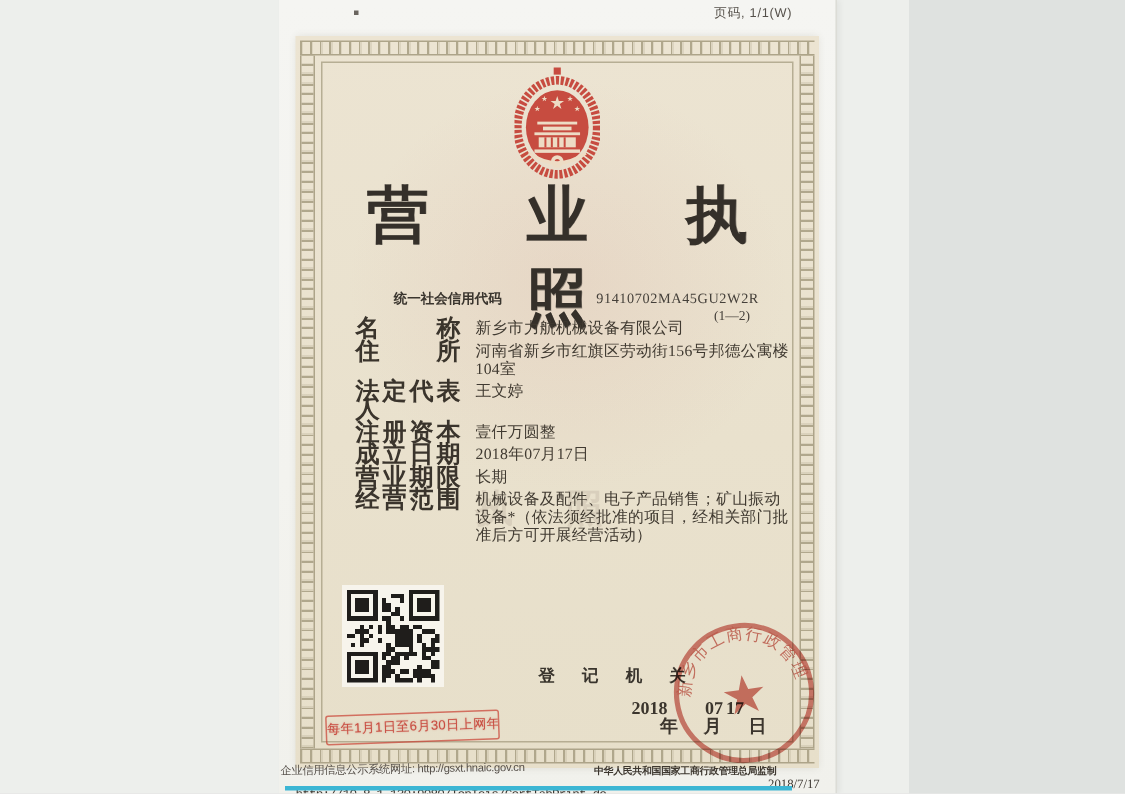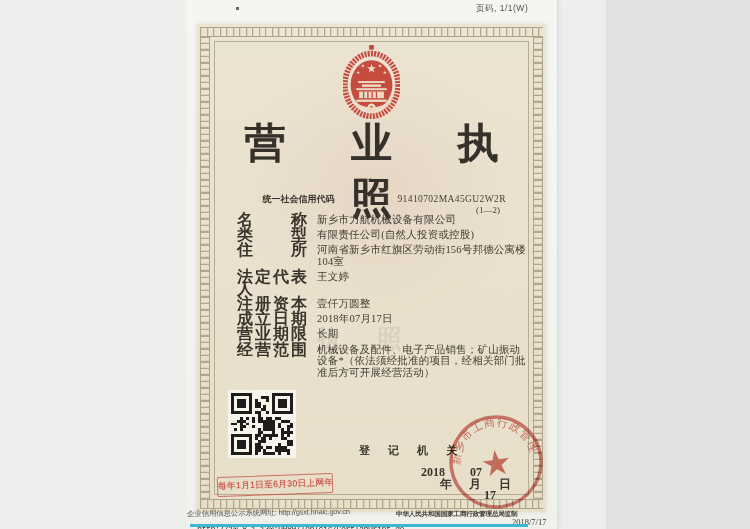--- a/index.html
+++ b/index.html
@@ -135,24 +135,20 @@
     <div class="pageindex">(1—2)</div>
 
     <div class="watermark">执  照</div>
 
     <div class="fields">
       <div class="frow">
         <span class="flabel">名称</span>
         <span class="fvalue">新乡市力航机械设备有限公司</span>
       </div>
       <div class="frow">
-        <span class="flabel">类型</span>
-        <span class="fvalue">有限责任公司(自然人投资或控股)</span>
-      </div>
-      <div class="frow">
         <span class="flabel">住所</span>
         <span class="fvalue">河南省新乡市红旗区劳动街156号邦德公寓楼104室</span>
       </div>
       <div class="frow">
         <span class="flabel">法定代表人</span>
         <span class="fvalue">王文婷</span>
       </div>
       <div class="frow">
         <span class="flabel">注册资本</span>
         <span class="fvalue">壹仟万圆整</span>
@@ -190,21 +186,21 @@
             <rect x="16" y="2" width="3" height="3"></rect>
             <rect x="2" y="16" width="3" height="3"></rect>
         </g>
       </svg>
     </div>
 
     <div class="registry">登 记 机 关</div>
 
     <span class="dnum" style="left:224px;top:441px;">2018</span>
     <span class="dnum" style="left:254px;top:441px;margin-left:19px;">07</span>
-    <span class="dnum" style="left:287px;top:441px;margin-top:23px;">17</span>
+    <span class="dnum" style="left:287px;top:441px;">17</span>
     <span class="dunit" style="left:243px;top:452px;">年</span>
     <span class="dunit" style="left:272px;top:452px;">月</span>
     <span class="dunit" style="left:302px;top:452px;">日</span>
 
     <div class="seal">
       <svg viewBox="0 0 100 100">
         <circle cx="50" cy="50" r="45" fill="none" stroke="#c4493e" stroke-width="3.4" opacity="0.8"></circle>
         <path id="sealArc" d="M 14,50 a 36,36 0 1,1 72,0" fill="none"></path>
         <text fill="#c4493e" opacity="0.85" font-size="11" letter-spacing="1" font-family="Liberation Sans,sans-serif">
           <textPath href="#sealArc" xlink:href="#sealArc" startOffset="2">新乡市工商行政管理局</textPath>

